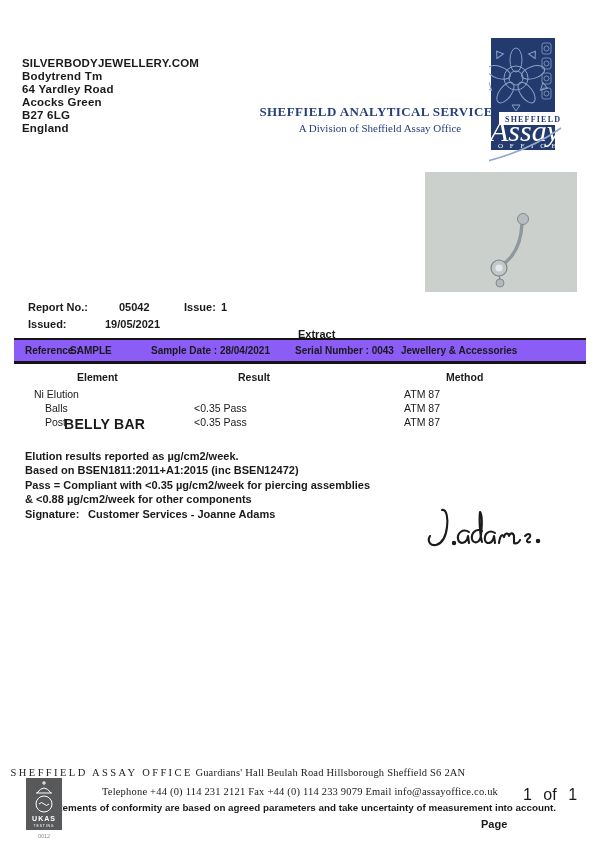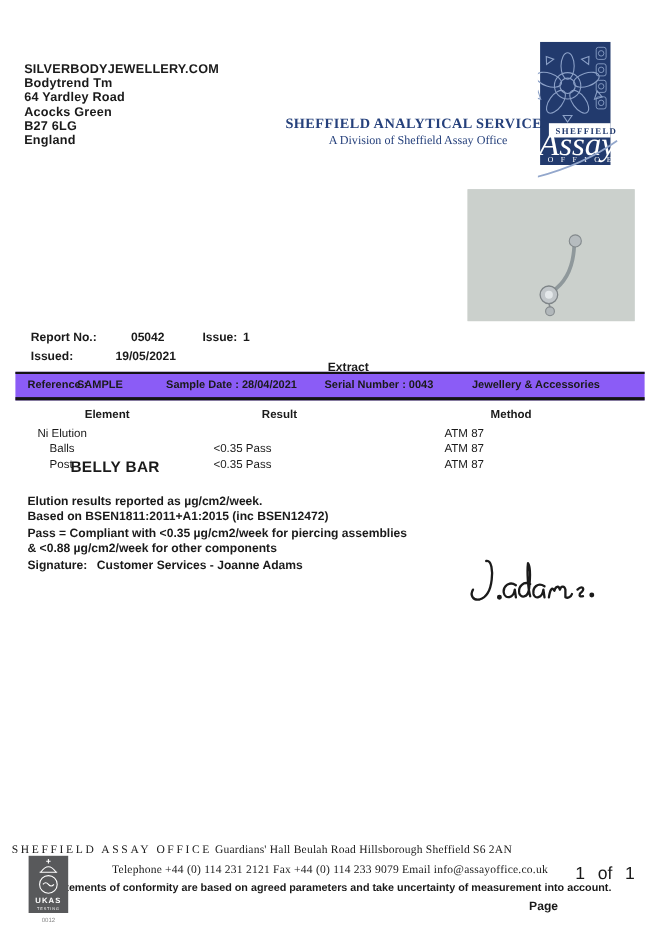--- a/index.html
+++ b/index.html
@@ -131,21 +131,21 @@
 <div class="abs meta" style="left:221px;top:301px;">1</div>
 <div class="abs meta" style="left:28px;top:318px;">Issued:</div>
 <div class="abs meta" style="left:92px;top:318px;margin-left:13px;">19/05/2021</div>
 <div class="abs meta" style="left:298px;top:316px;margin-top:12px;">Extract</div>
 
 <div class="abs refbar">
   <span style="left:11px;">Reference :</span>
   <span style="left:56px;">SAMPLE</span>
   <span style="left:137px;">Sample Date : 28/04/2021</span>
   <span style="left:281px;">Serial Number : 0043</span>
-  <span style="left:415px;">Jewellery &amp; Accessories</span>
+  <span style="left:387px;">Jewellery &amp; Accessories</span>
 </div>
 
 <div class="abs th" style="left:35px;top:371px;">Element</div>
 <div class="abs th" style="left:196px;top:371px;">Result</div>
 <div class="abs th" style="left:404px;top:371px;">Method</div>
 
 <div>
   <div class="abs td" style="left:34px;top:388px;">Ni Elution</div>
   <div class="abs td" style="left:194px;top:388px;"></div>
   <div class="abs td" style="left:404px;top:388px;">ATM 87</div>

